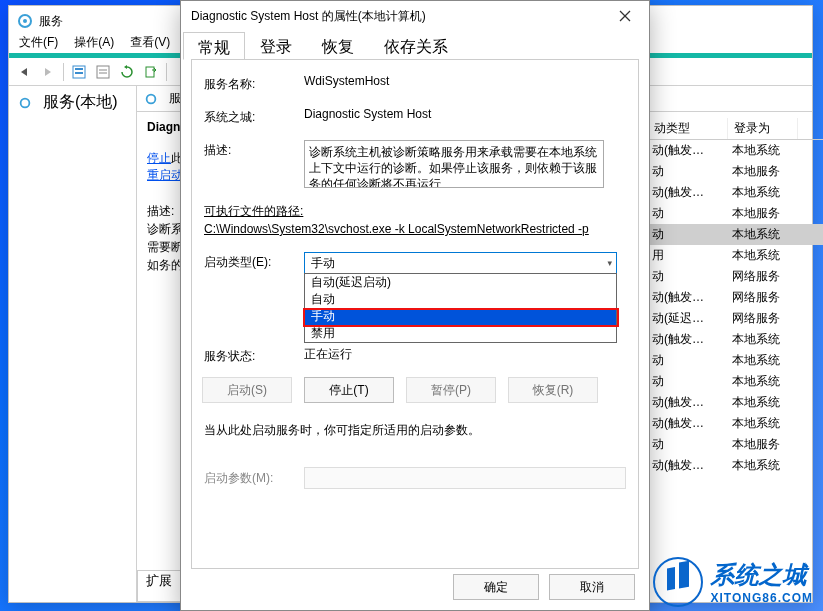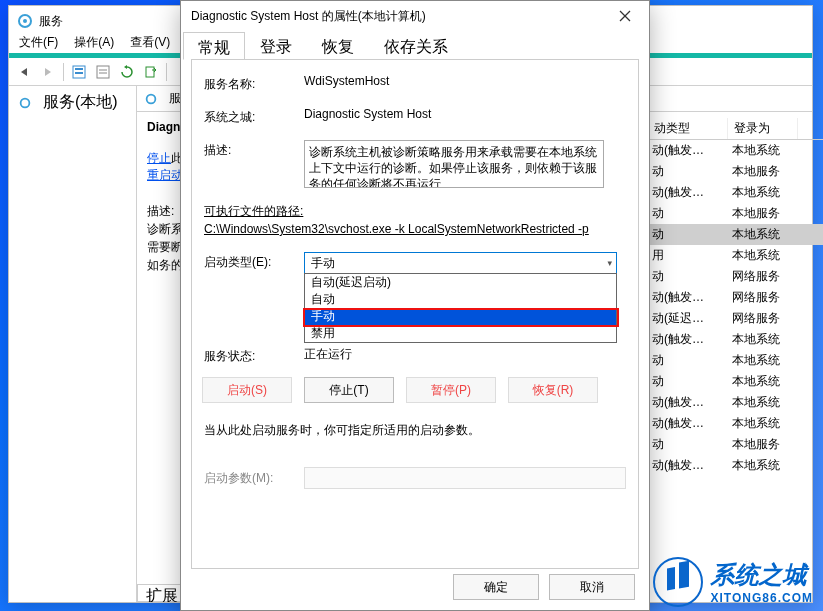--- a/index.html
+++ b/index.html
@@ -15,21 +15,21 @@
   .tool-sep { width:1px; height:18px; background:#ccc; margin:0 2px;}
   .main-body { display:flex; height: calc(100% - 80px); }
   .left-panel { width: 128px; border-right:1px solid #d0d0d0; padding: 4px; }
   .left-panel-item { font-size:16px; padding:2px 4px; display:flex; align-items:center; gap:4px; }
   .center-panel { flex:1; overflow:hidden; position:relative; }
   .center-header { height: 26px; border-bottom:1px solid #d0d0d0; display:flex; align-items:center; padding: 0 6px; font-size:12px; gap:4px;}
   .center-content { padding: 8px 10px; font-size:12px; }
   .service-title { font-weight: bold; margin-bottom: 10px; font-size: 12px;}
   .action-links a { color: #0050ee; text-decoration: underline; cursor:pointer; font-size:12px;}
   .desc-block { margin-top: 18px; font-size:12px; line-height:1.5; width: 50px; overflow:hidden;}
-  .tabs-bottom { position:absolute; bottom:0; left:0; height:18px; font-size:16px; display:flex; }
+  .tabs-bottom { position:absolute; bottom:0; left:0; height:32px; font-size:13px; display:flex; }
   .tabs-bottom span { border:1px solid #ccc; padding:1px 8px; background:#fff; }
   
   .right-list { position:absolute; right:0; top:118px; bottom:0; width:175px; font-size:12px; }
   .list-header { display:flex; height:22px; border-bottom:1px solid #ccc; }
   .list-header span { padding:2px 6px; border-right:1px solid #eee; }
   .list-row { display:flex; height:21px; padding:0 4px; align-items:center; }
   .list-row.highlight { background:#cfcfcf; }
   .col1 { width: 80px; overflow:hidden; white-space:nowrap; }
   .col2 { width: 70px; overflow:hidden; white-space:nowrap; }
   
@@ -53,21 +53,21 @@
   .path-block { margin: 6px 0 14px; line-height:1.5;text-decoration:underline; }
   .combo { width: 313px; height:22px; border:1px solid #0078d4; display:flex; align-items:center; justify-content:space-between; padding:0 4px 0 6px; background:#fff; position:relative; }
   .combo-arrow { font-size:9px; color:#555; }
   .dropdown { position:absolute; top:20px; left:-1px; width:313px; border:1px solid #666; background:#fff; z-index:10; }
   .dropdown-item { padding:1px 6px; height:17px; line-height:15px; font-size:12px; }
   .dropdown-item.selected { background:#0053da; color:#fff; }
   .red-box { position:absolute; border:2px solid #ee1111; top:34px; left:-2px; width:316px; height:19px; pointer-events:none; }
   .status-row { display:flex; margin-top: 72px; margin-bottom:12px; }
   .btn-row { display:flex; gap:12px; justify-content:flex-start; margin-left: -2px; margin-bottom: 18px;}
   .win-btn { width: 90px; height:26px; border:1px solid #bbb; background:#f7f7f7; font-size:12px; display:flex; align-items:center; justify-content:center; }
-  .win-btn.disabled { color:#ef4444; border-color:#ddd;text-align:center; }
+  .win-btn.disabled { color:#737373; border-color:#ddd;text-align:center; }
   .note { margin-bottom: 28px; line-height:1.5; }
   .param-row { display:flex; align-items:center; }
   .param-label { width:100px; color:#888; }
   .param-input { flex:1; height:22px; border:1px solid #ddd; background:#fafafa; }
   .dialog-btns { position:absolute; bottom:10px; right:14px; display:flex; gap:10px; }
   .dialog-btns .win-btn { width:86px; }
 </style>
 </head>
 <body>
 

